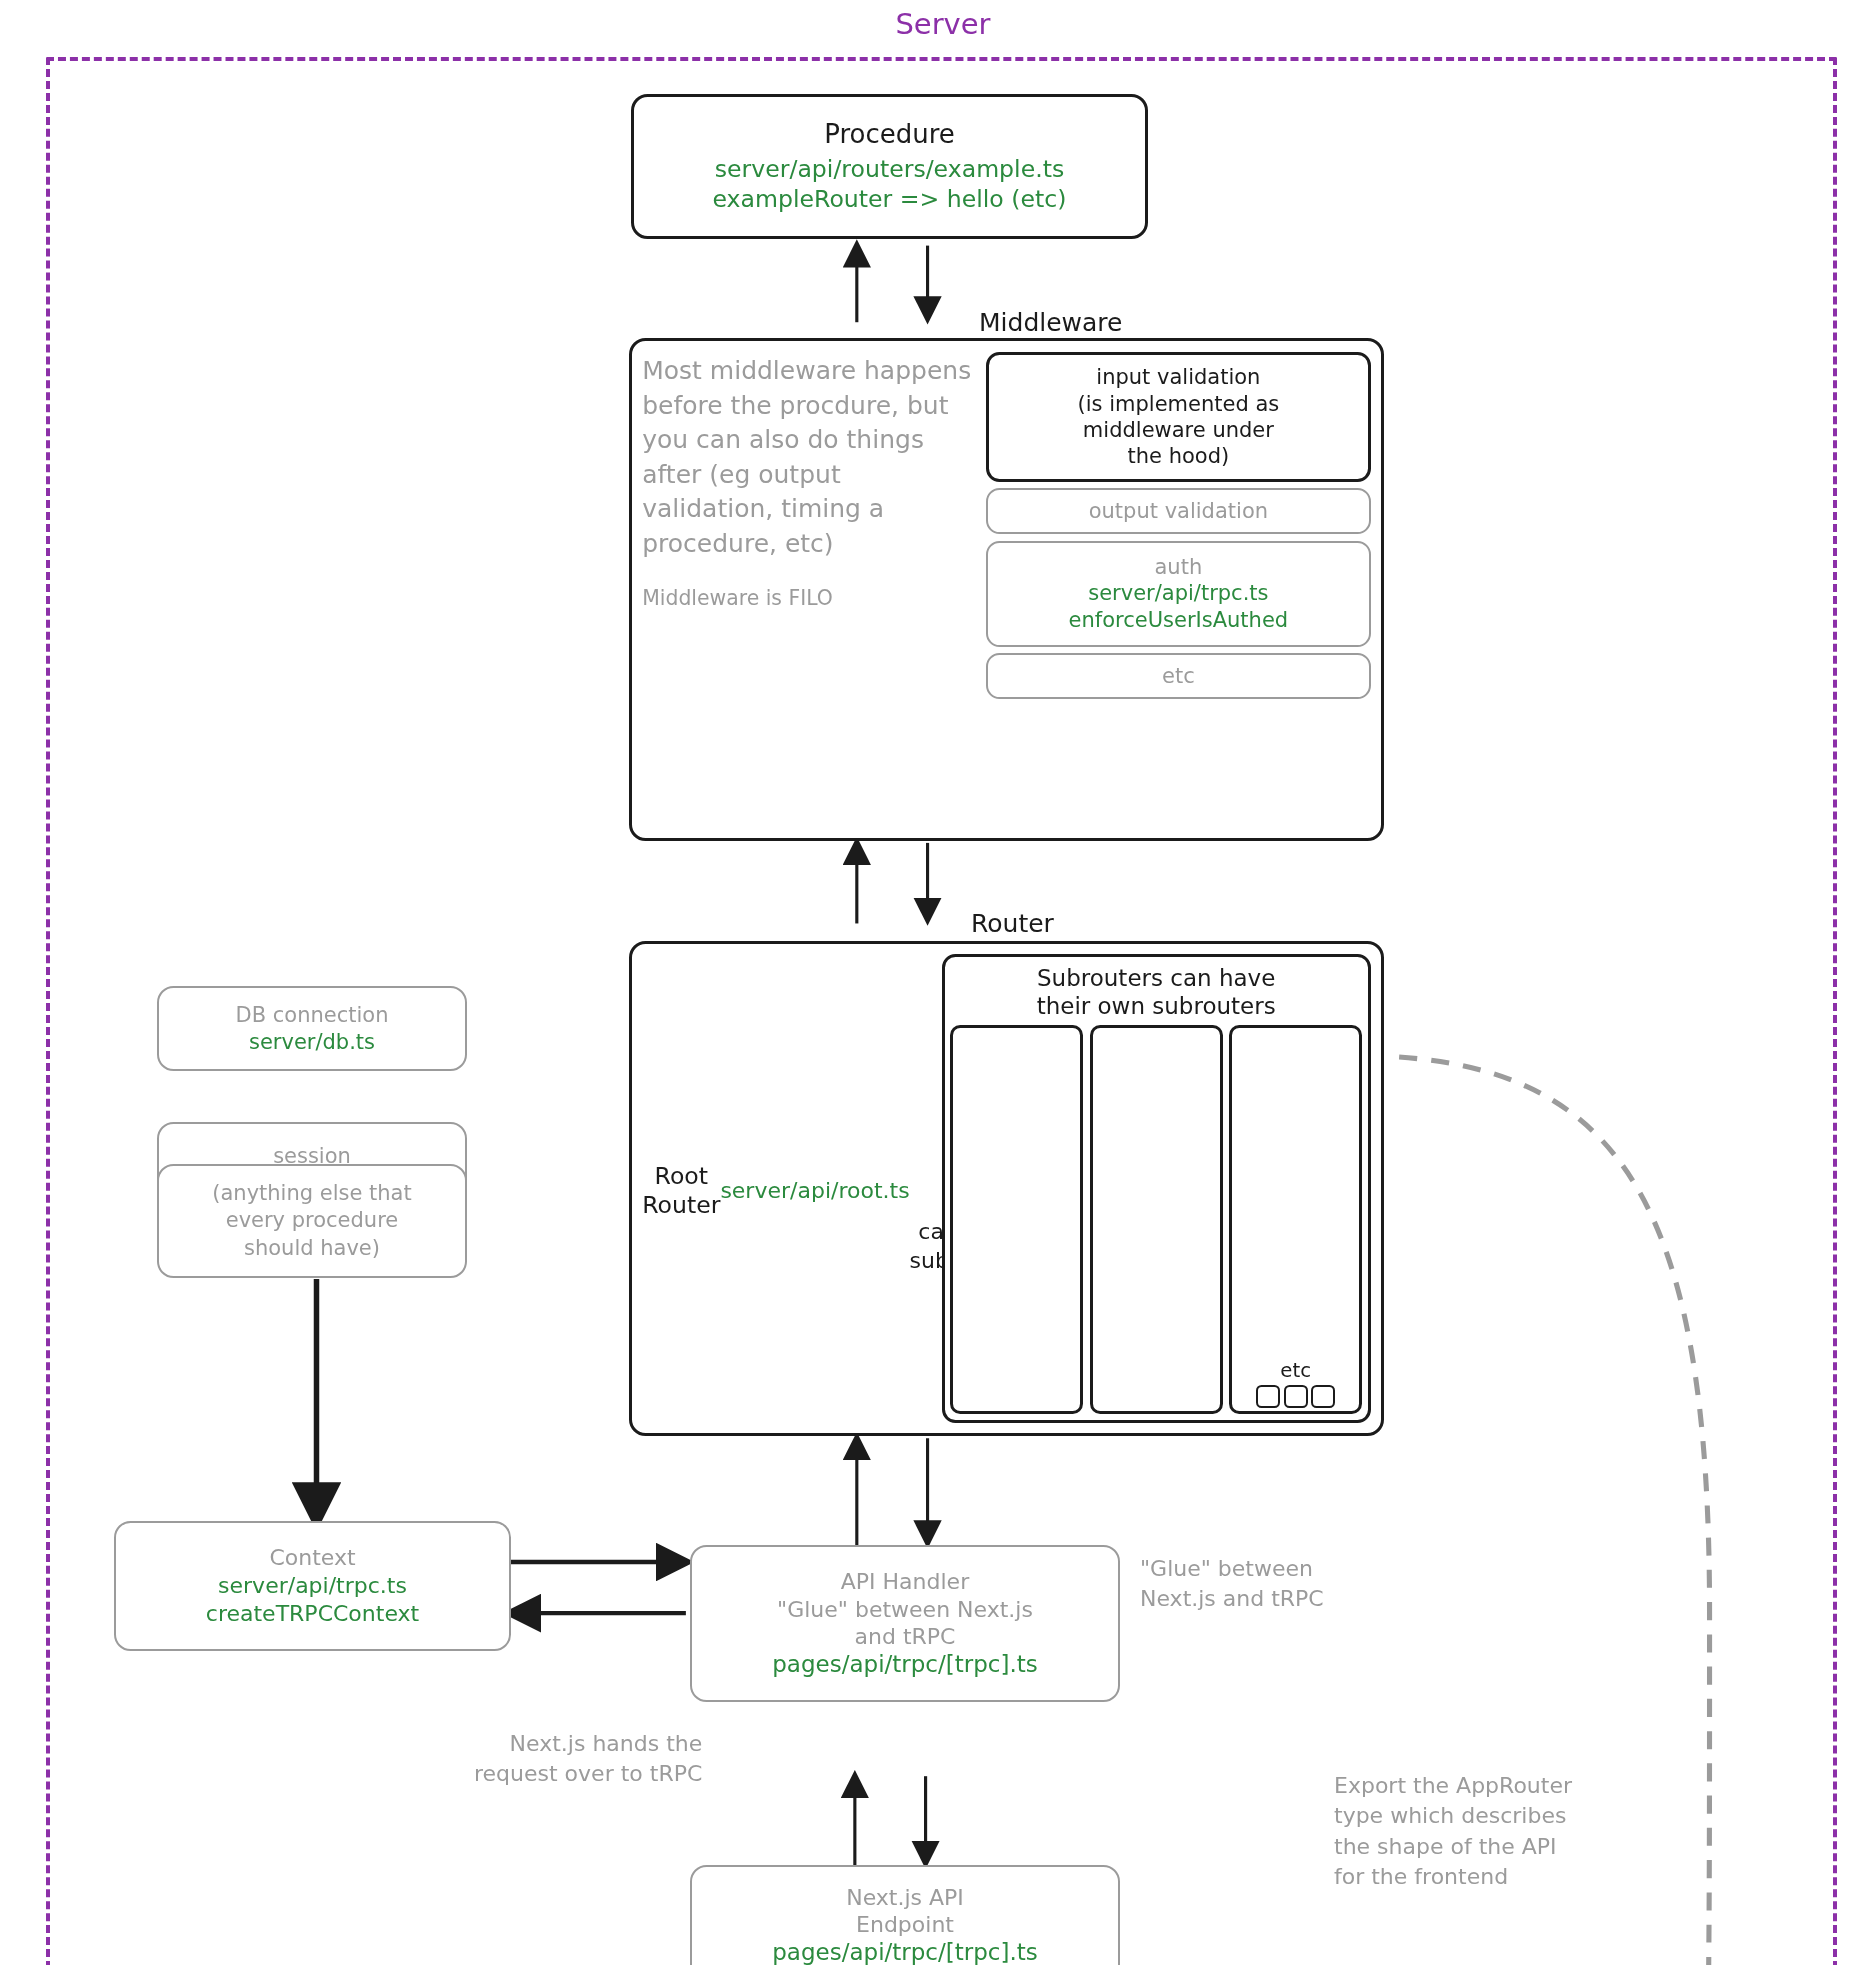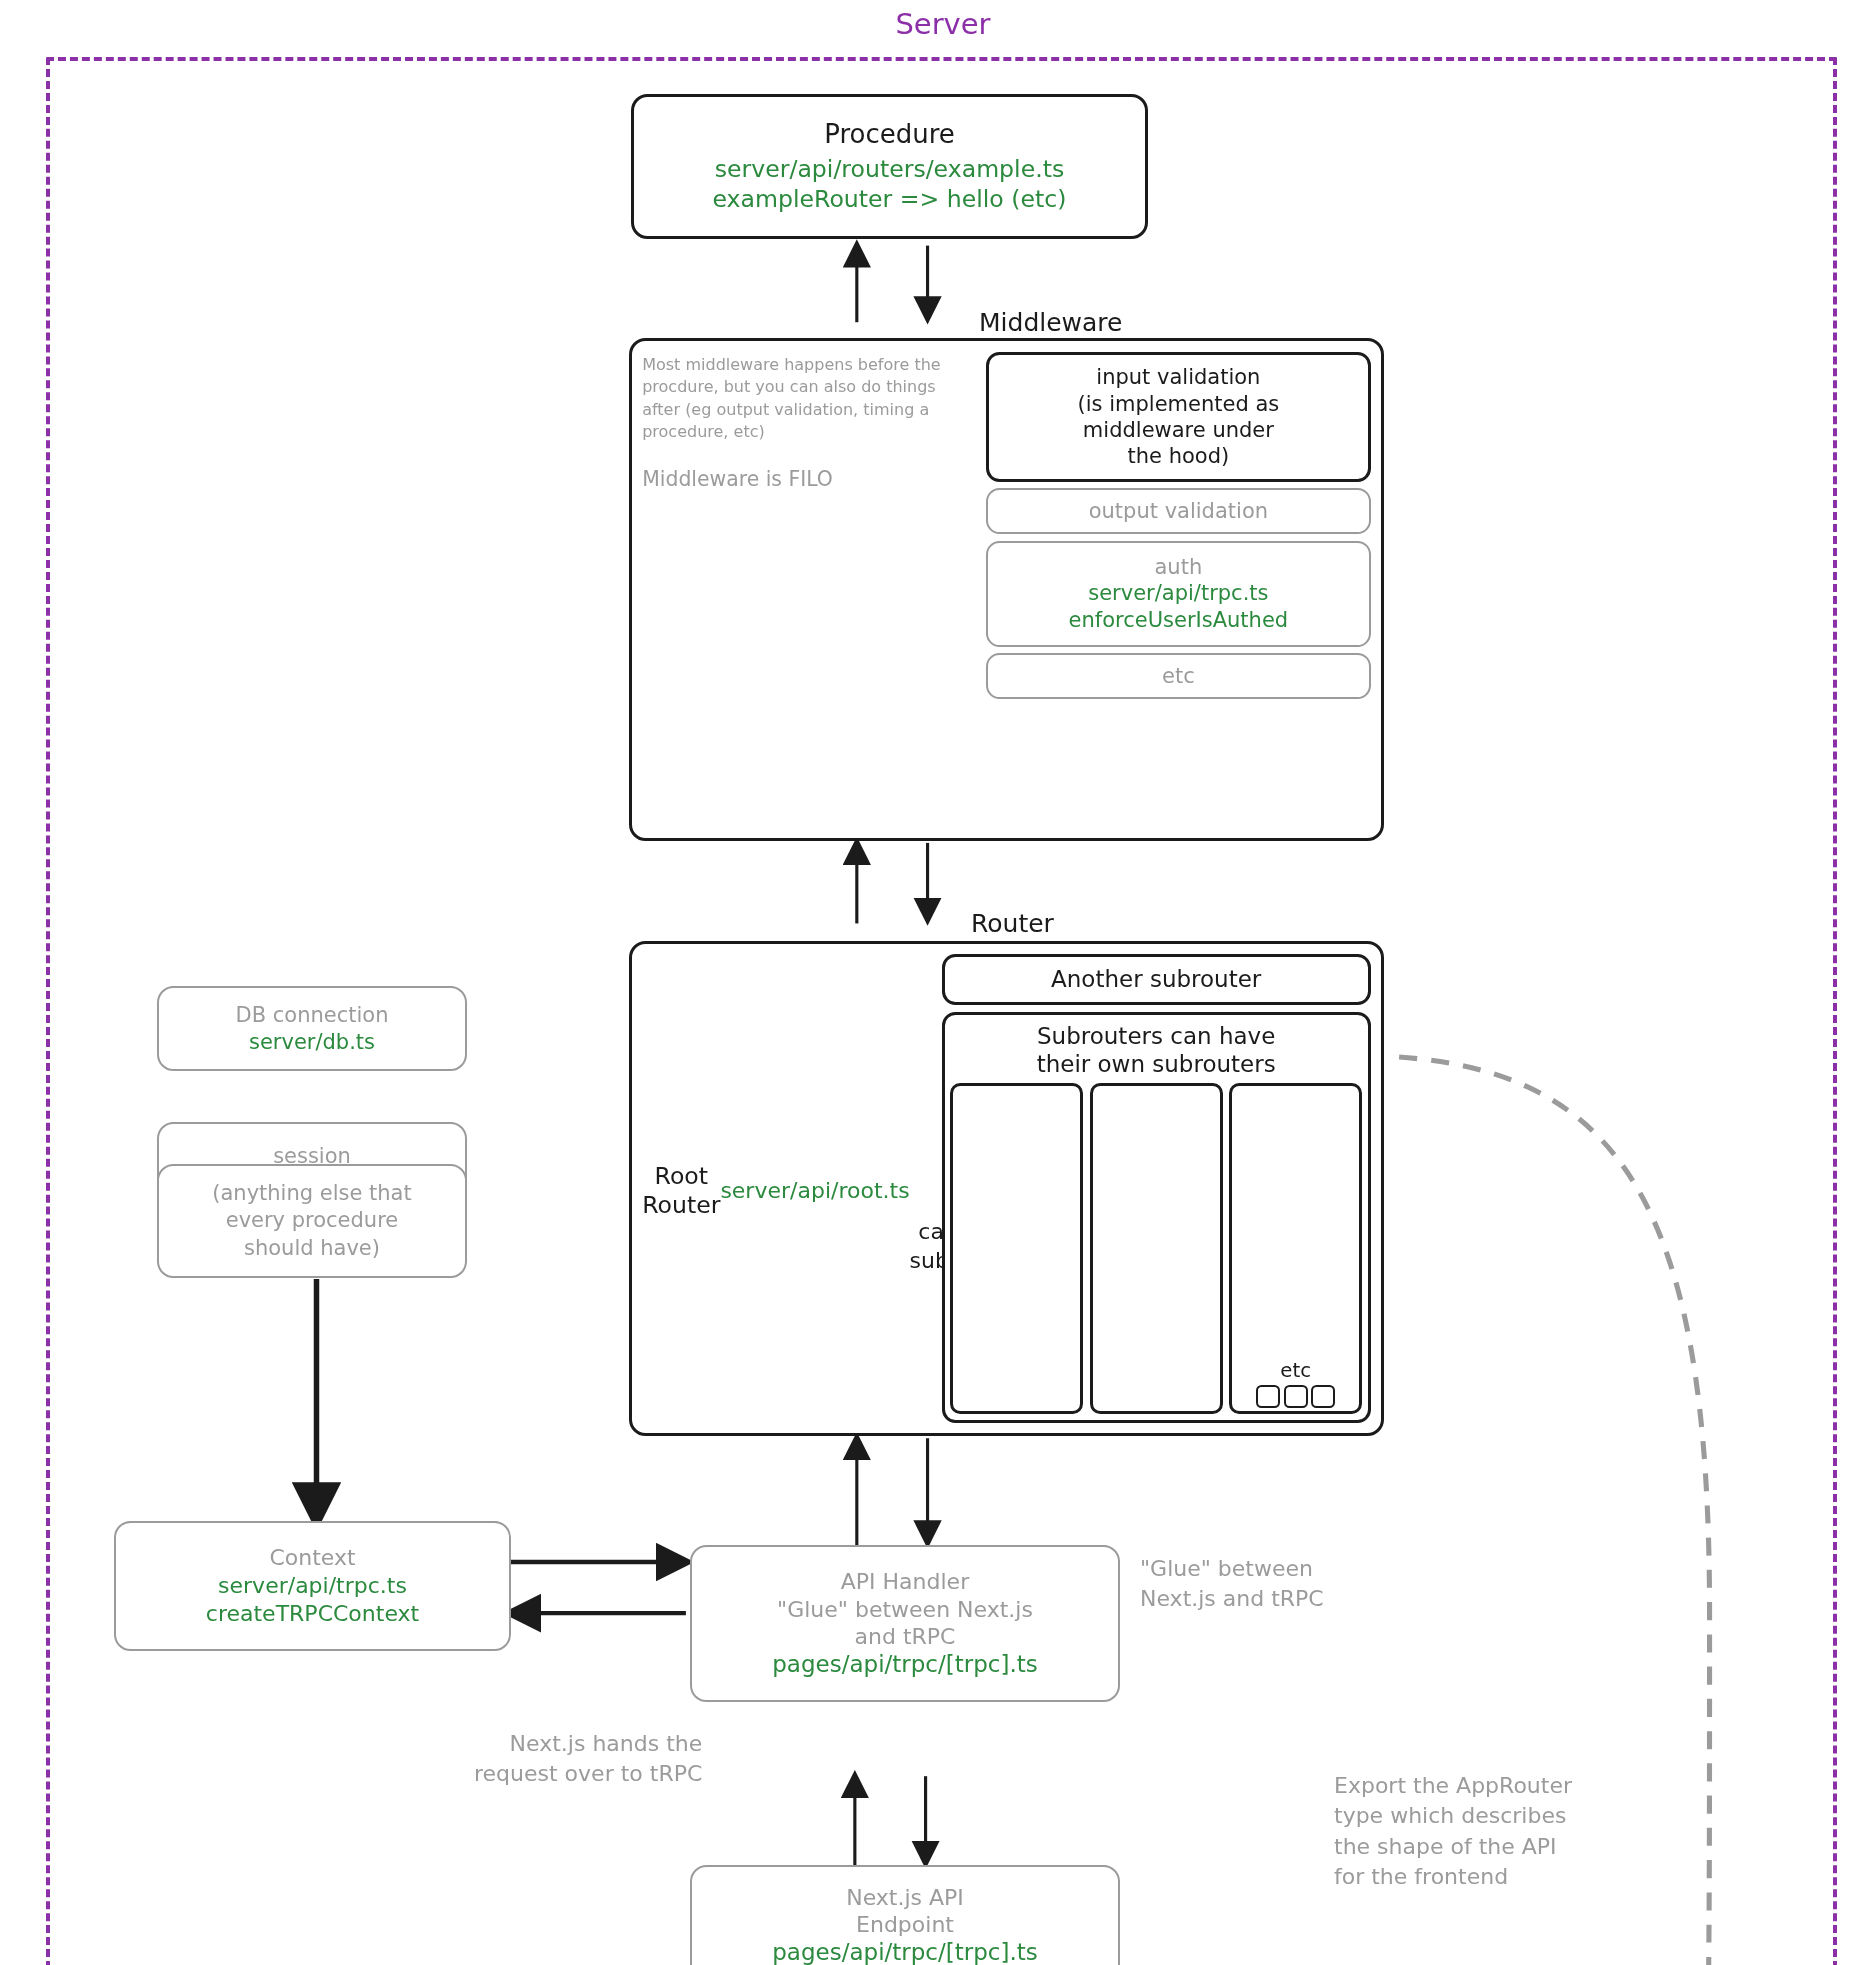--- a/index.html
+++ b/index.html
@@ -95,21 +95,21 @@
     <div class="t-green" style="font-size:23.6px;margin-top:3.9px;">server/api/routers/example.ts</div>
     <div class="t-green" style="font-size:23.6px;">exampleRouter =&gt; hello (etc)</div>
   </div>
 
   <div class="txt t-black" style="left:979px;top:307px;font-size:25px;">Middleware</div>
 
   <div class="box bk" style="left:629px;top:338px;width:755px;height:503px;align-items:stretch;justify-content:flex-start;padding:11px 10.2px;">
     <div style="display:flex;flex:1;gap:8.6px;">
 
       <div style="width:46%;display:flex;flex-direction:column;align-items:flex-start;justify-content:flex-start;padding-top:2.4px;">
-        <div class="t-grey" style="font-size:16px;text-align:left;line-height:1.38;">Most middleware
+        <div class="t-grey" style="font-size:25px;text-align:left;line-height:1.38;">Most middleware
 happens before the
 procdure, but you
 can also do things
 after (eg output
 validation, timing
 a procedure, etc)</div>
         <div class="t-grey" style="font-size:20.4px;text-align:left;margin-top:24.4px;">Middleware is FILO</div>
       </div>
 
       <div style="flex:1;display:flex;flex-direction:column;gap:6.3px;">
@@ -138,23 +138,20 @@
 
   <div class="box bk" style="left:629px;top:941px;width:755px;height:495px;align-items:stretch;justify-content:flex-start;padding:10.2px;">
     <div style="display:flex;flex:1;gap:7.9px;">
       <div style="width:40%;display:flex;flex-direction:row;align-items:center;padding-top:5.5px;">
         <div class="t-black" style="font-size:23.6px;">Root Router</div>
         <div class="t-green" style="font-size:22px;">server/api/root.ts</div>
         <div class="t-black" style="font-size:22px;margin-top:110px;white-space:pre-line;text-align:center;line-height:1.35;">can have
 subrouters</div>
       </div>
       <div style="flex:1;display:flex;flex-direction:column;gap:7px;">
-        <div class="box bk" style="position:relative;left:auto;top:auto;width:100%;height:51px;border-radius:13.4px;">
-          <div class="t-black" style="font-size:23px;">Another subrouter</div>
-        </div>
         <div class="box bk" style="position:relative;left:auto;top:auto;width:100%;flex:1;border-radius:13.4px;justify-content:flex-start;padding:7px 5.5px 6.3px;">
           <div class="t-black" style="font-size:23px;white-space:pre-line;line-height:1.22;">Subrouters can have
 their own subrouters</div>
           <div style="display:flex;gap:6.3px;width:100%;margin-top:4.7px;flex:1;">
             <div class="box bk" style="position:relative;left:auto;top:auto;flex:1;border-radius:10.2px;border-width:3.1px;"></div>
             <div class="box bk" style="position:relative;left:auto;top:auto;flex:1;border-radius:10.2px;border-width:3.1px;"></div>
             <div class="box bk" style="position:relative;left:auto;top:auto;flex:1;border-radius:10.2px;border-width:3.1px;justify-content:flex-end;padding-bottom:2.4px;">
               <div class="t-black" style="font-size:19.7px;">etc</div>
               <div style="display:flex;gap:3.1px;margin-top:1.6px;">
                 <div class="box bk" style="position:relative;left:auto;top:auto;width:24.4px;height:23px;border-radius:5.5px;border-width:2.8px;"></div>

